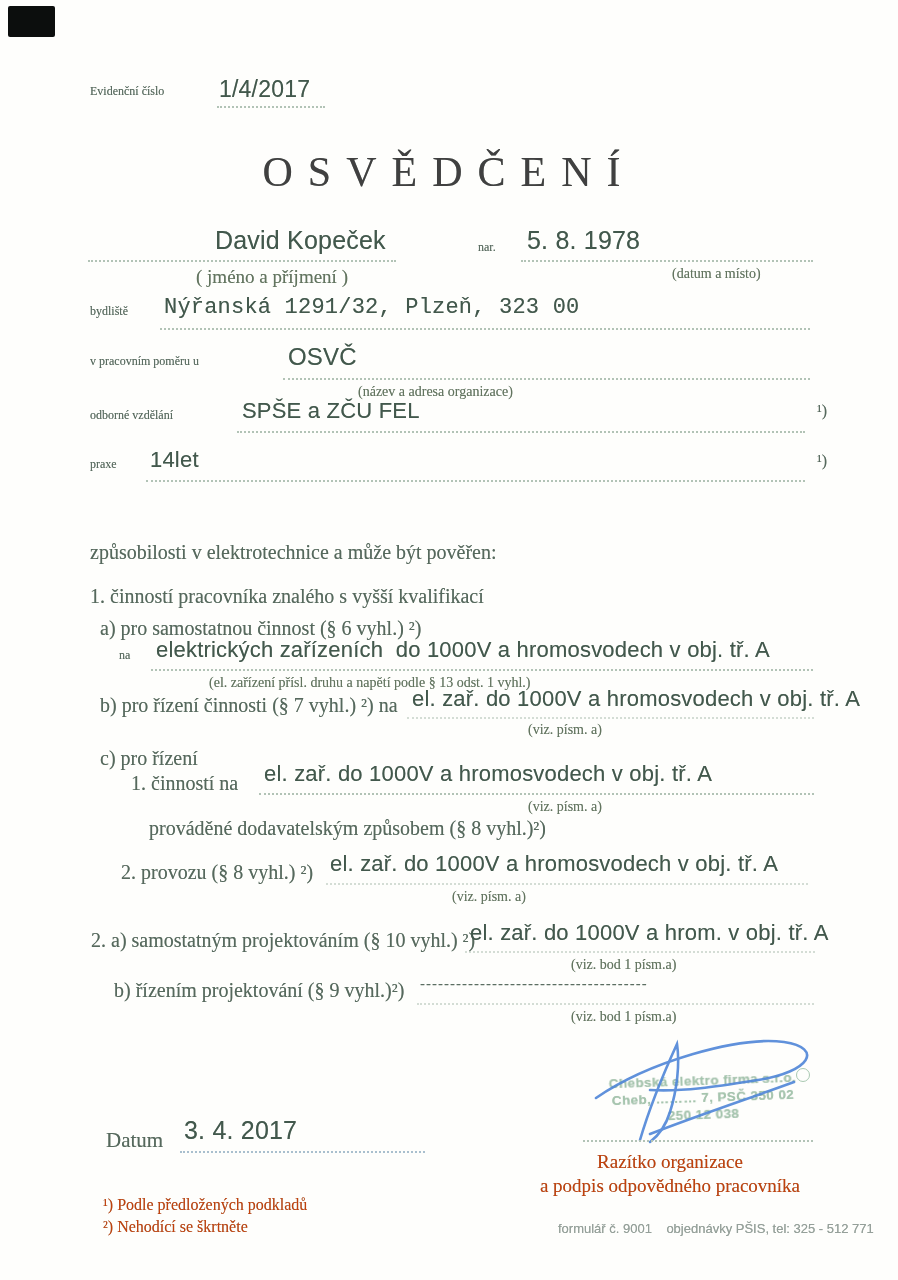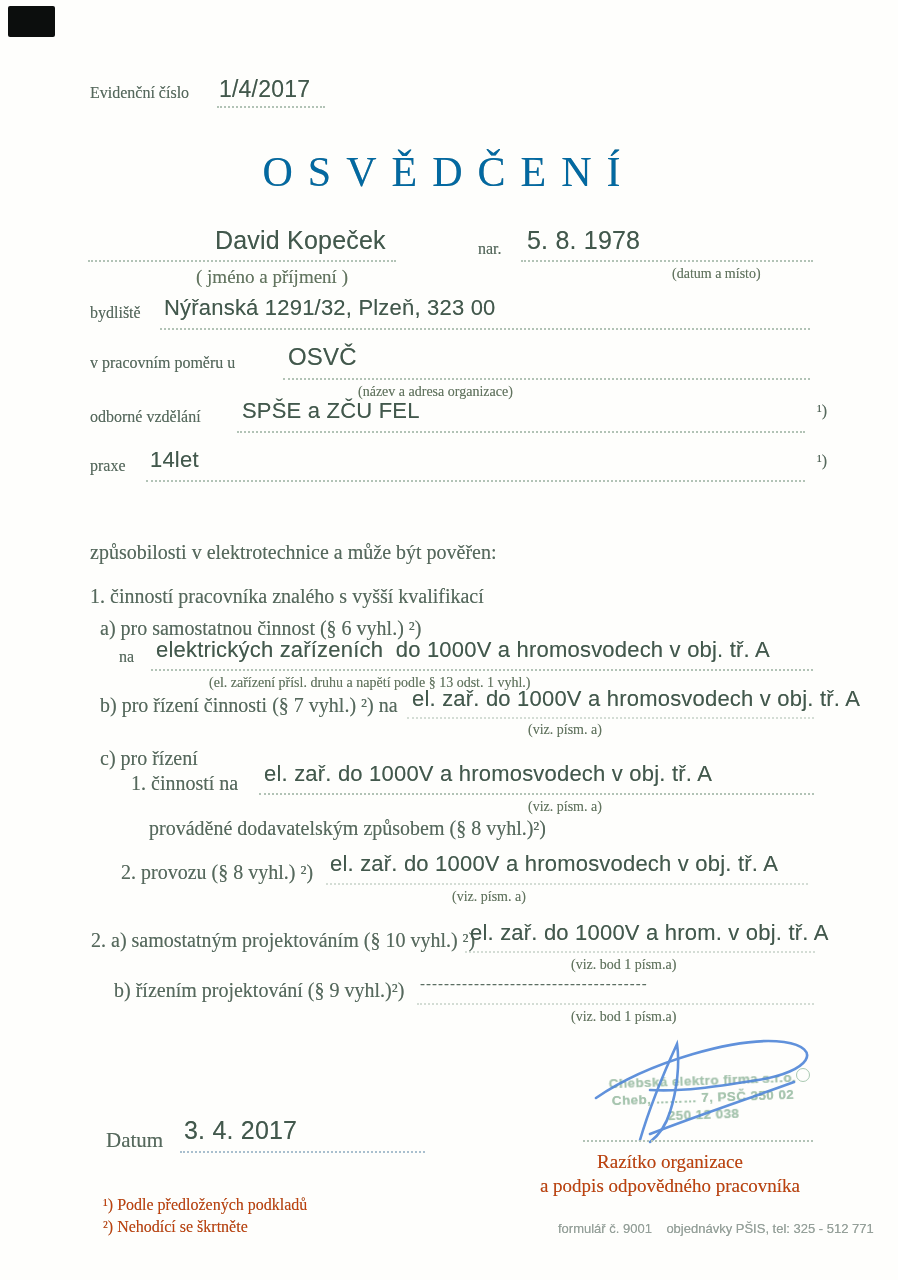--- a/index.html
+++ b/index.html
@@ -3,30 +3,30 @@
 <meta charset="utf-8">
 <style>
   html,body{margin:0;padding:0;background:#e8e8e8;}
   .page{
     position:relative;width:898px;height:1280px;margin:0 auto;
     background:#fefefc;overflow:hidden;
     font-family:"Liberation Serif", serif;
     color:#54675b;
     text-shadow:0 0 .5px rgba(84,103,91,.5);
   }
-  .lbl{position:absolute;font-size:16px;color:#56695d;white-space:pre;}
+  .lbl{position:absolute;font-size:12px;color:#56695d;white-space:pre;}
   .val{position:absolute;font-family:"Liberation Sans", sans-serif;
        color:#42584c;font-size:22px;white-space:pre;letter-spacing:.2px;}
   .cap{position:absolute;font-size:14px;color:#63755f;white-space:pre;}
   .note{position:absolute;font-size:16px;color:#56695d;}
   .dots{position:absolute;height:0;border-bottom:2px dotted #b2c3b6;}
   .dots.faint{opacity:.55;}
   .title{
     position:absolute;left:0;right:0;top:148px;text-align:center;
-    font-size:42px;letter-spacing:15px;color:#0369a1;font-weight:500;
+    font-size:42px;letter-spacing:15px;color:#404040;font-weight:500;
   }
   .para{position:absolute;font-size:20px;color:#56695d;white-space:pre;}
   .inline-val{
     font-family:"Liberation Sans", sans-serif;color:#42584c;
     border-bottom:2px dotted #b2c3b6;padding:0 8px 1px 8px;font-size:21px;
   }
   .dashline{position:absolute;font-family:"Liberation Sans", sans-serif;
        font-size:15px;color:#5b6e62;letter-spacing:1px;white-space:pre;}
   .stamp{
     position:absolute;left:578px;top:1072px;width:250px;
@@ -67,21 +67,21 @@
   <div class="val" style="left:215px;top:226px;font-size:25px;">David Kopeček</div>
   <div class="dots" style="left:88px;top:260px;width:308px;"></div>
   <div class="cap" style="left:196px;top:266px;font-size:19px;">( jméno a příjmení )</div>
 
   <div class="lbl" style="left:478px;top:240px;">nar.</div>
   <div class="val" style="left:527px;top:226px;font-size:25px;">5. 8. 1978</div>
   <div class="dots" style="left:521px;top:260px;width:292px;"></div>
   <div class="cap" style="left:672px;top:266px;">(datum a místo)</div>
 
   <div class="lbl" style="left:90px;top:304px;">bydliště</div>
-  <div class="val" style="left:164px;top:295px;">Nýřanská 1291/32, Plzeň, 323 00</div>
+  <div class="val" style="left:164px;top:295px;font-family:Liberation Mono, monospace;">Nýřanská 1291/32, Plzeň, 323 00</div>
   <div class="dots" style="left:160px;top:328px;width:650px;"></div>
 
   <div class="lbl" style="left:90px;top:354px;">v pracovním poměru u</div>
   <div class="val" style="left:288px;top:343px;font-size:24px;">OSVČ</div>
   <div class="dots" style="left:283px;top:378px;width:527px;"></div>
   <div class="cap" style="left:358px;top:384px;">(název a adresa organizace)</div>
 
   <div class="lbl" style="left:90px;top:408px;">odborné vzdělání</div>
   <div class="val" style="left:242px;top:398px;">SPŠE a ZČU FEL</div>
   <div class="dots" style="left:237px;top:431px;width:568px;"></div>

